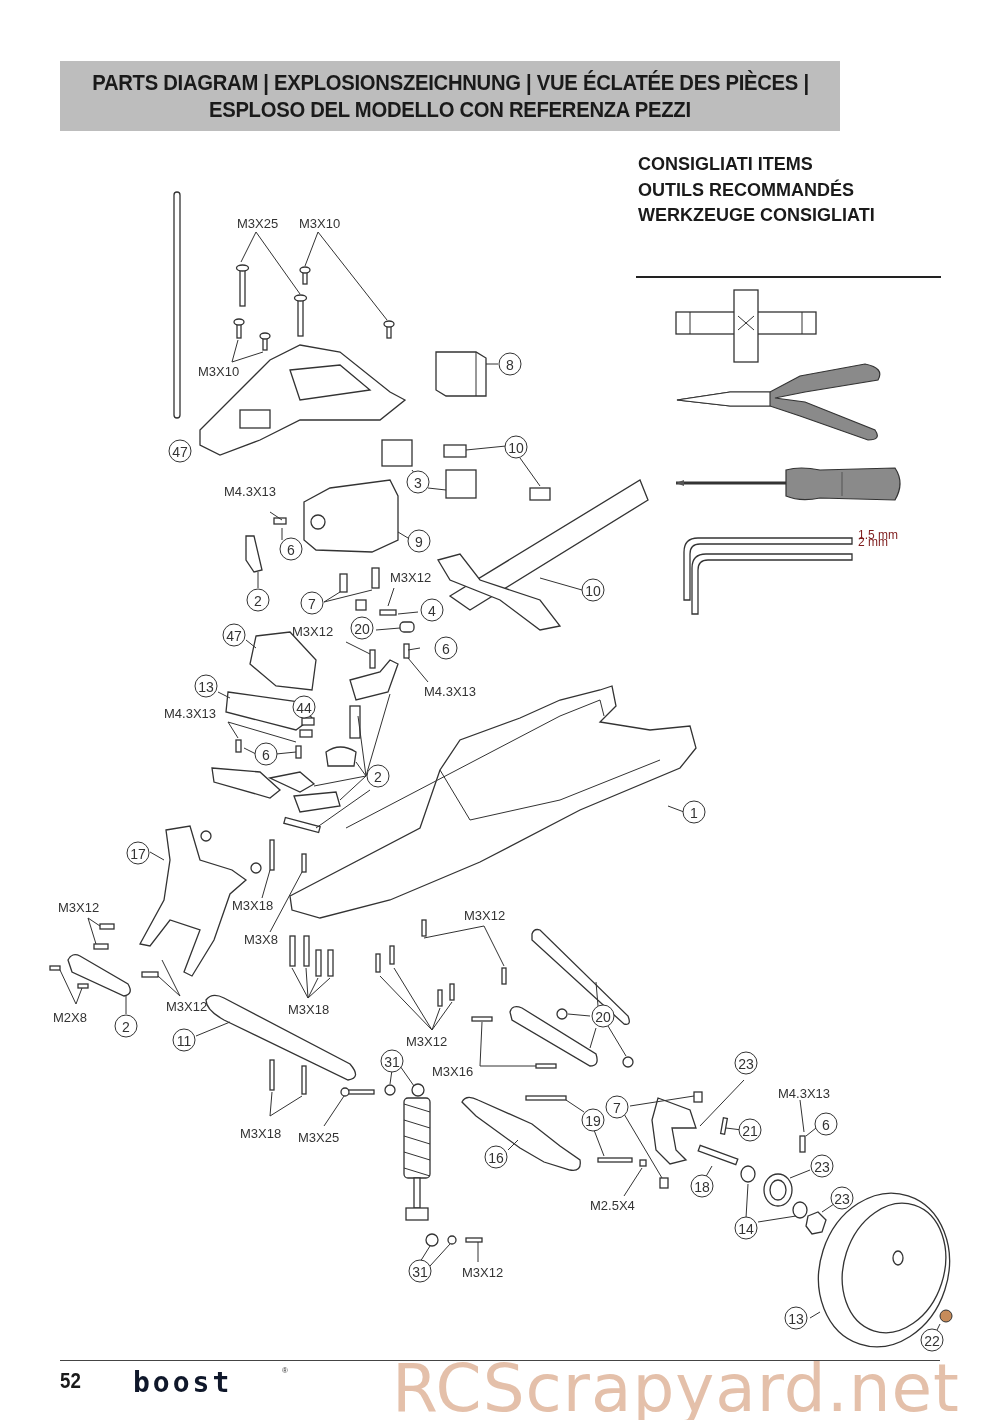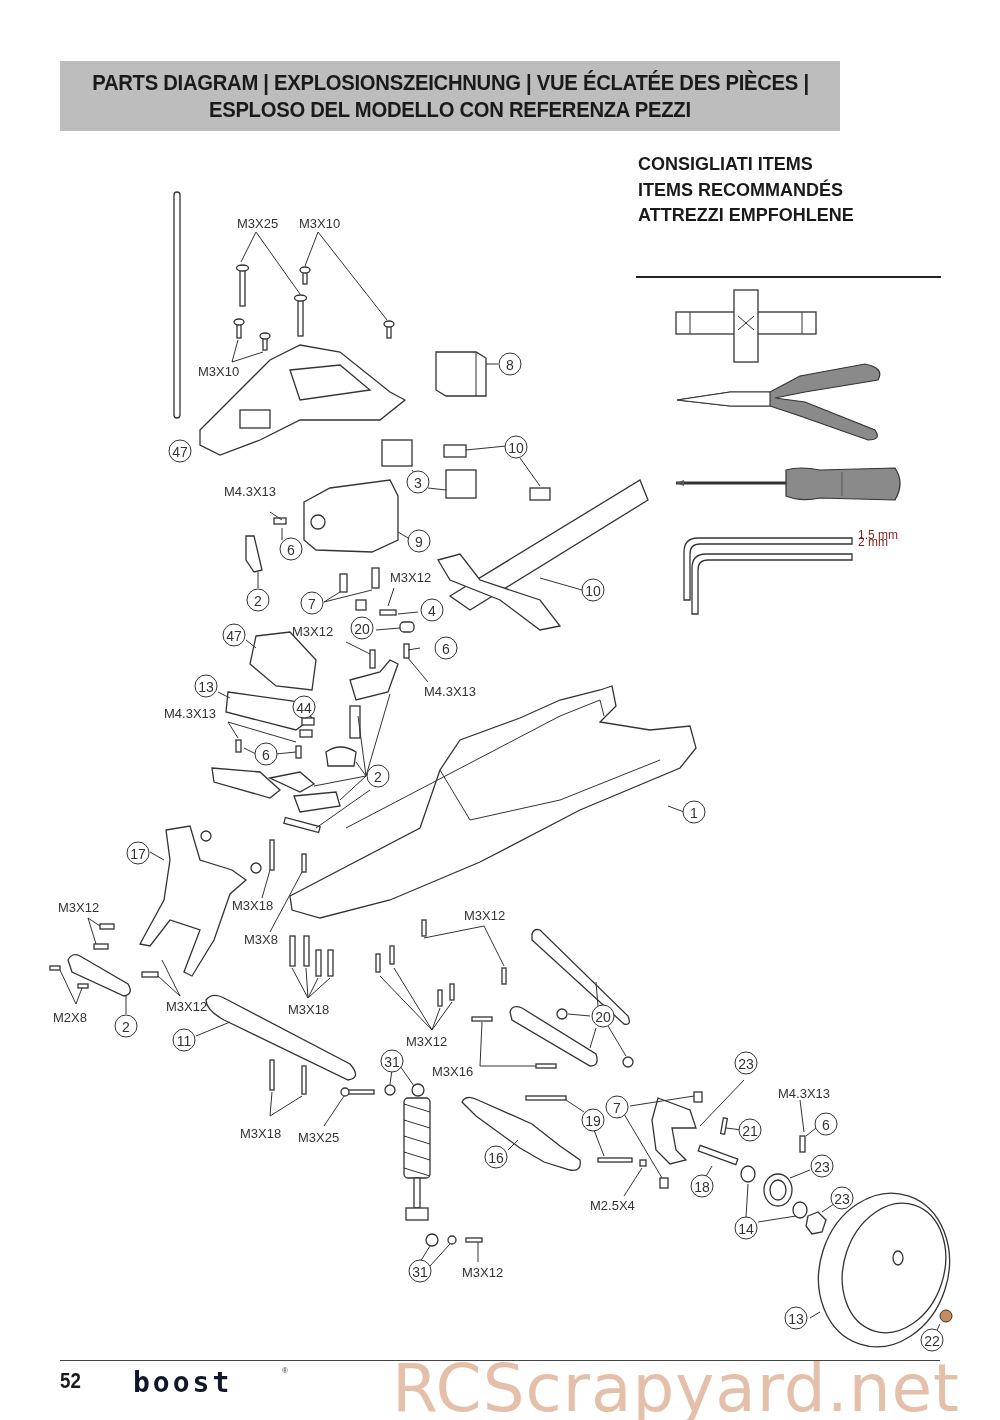--- a/index.html
+++ b/index.html
@@ -24,22 +24,22 @@
 </head>
 <body>
 
 <div class="header">
   <div>PARTS DIAGRAM | EXPLOSIONSZEICHNUNG | VUE ÉCLATÉE DES PIÈCES |</div>
   <div>ESPLOSO DEL MODELLO CON REFERENZA PEZZI</div>
 </div>
 
 <div class="rec">
   <div>CONSIGLIATI ITEMS</div>
-  <div>ITEMS RECOMMANDÉS</div>
-  <div>ATTREZZI EMPFOHLENE</div>
+  <div>OUTILS RECOMMANDÉS</div>
+  <div>WERKZEUGE CONSIGLIATI</div>
 </div>
 <div class="rec-rule"></div>
 
 <div class="mm" style="left:858px;top:535px;">2 mm</div>
 <div class="mm" style="left:858px;top:528px;">1.5 mm</div>
 
 <svg class="diagram" width="1000" height="1420" viewBox="0 0 1000 1420">
 
   <g>
     <rect x="676" y="312" width="140" height="22" class="part"></rect>

